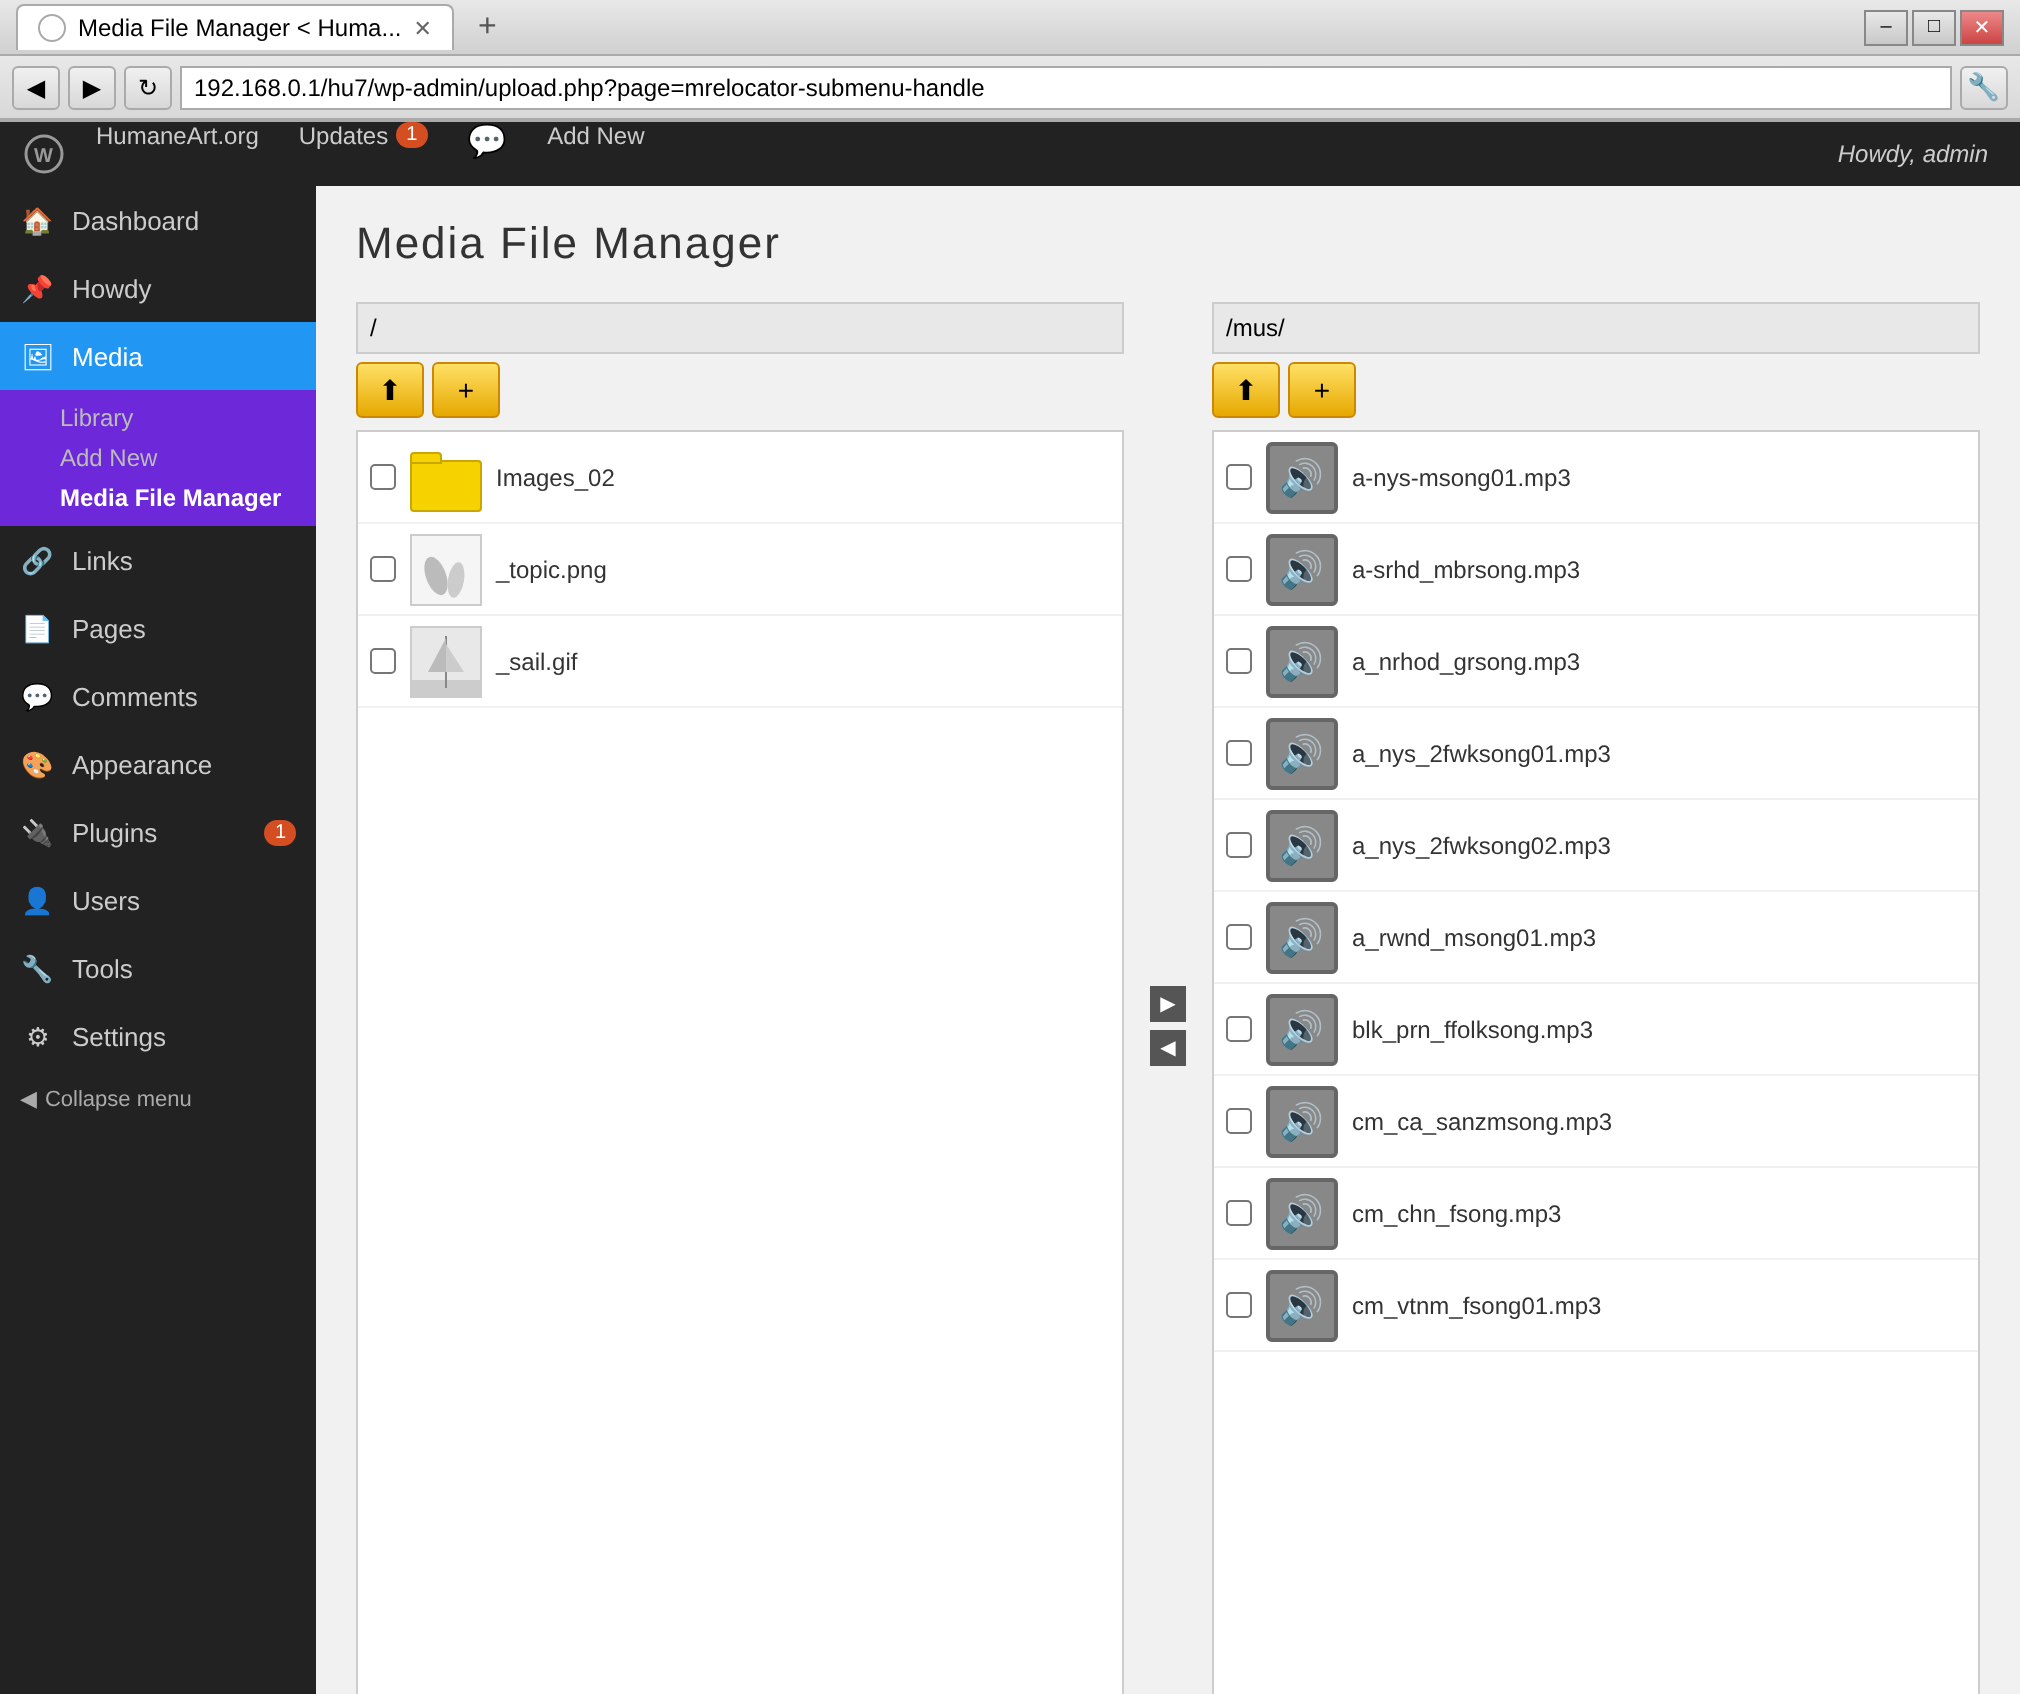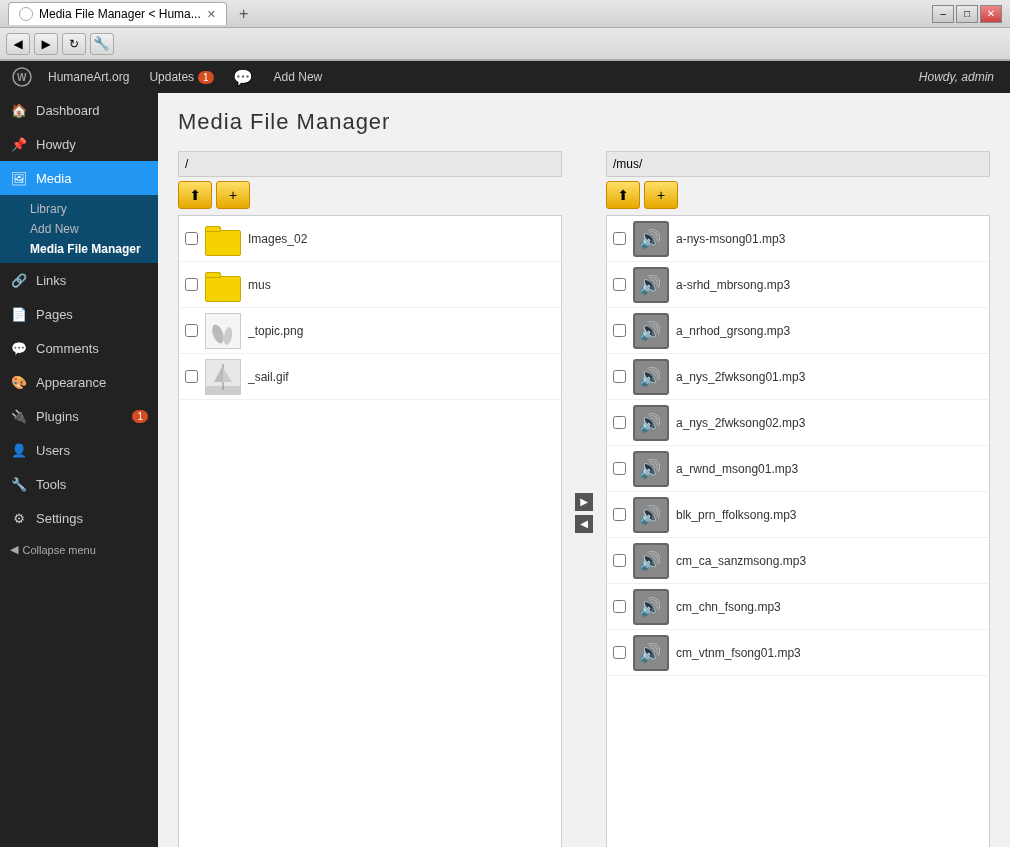--- a/index.html
+++ b/index.html
@@ -17,33 +17,33 @@
 
     .nav-bar { height: 32px; background: linear-gradient(to bottom, #e8e8e8, #d8d8d8); display: flex; align-items: center; padding: 0 6px; gap: 4px; border-bottom: 1px solid #aaa; }
     .nav-btn { width: 24px; height: 22px; background: linear-gradient(to bottom, #f0f0f0, #d8d8d8); border: 1px solid #aaa; border-radius: 3px; cursor: pointer; display: flex; align-items: center; justify-content: center; font-size: 12px; }
     .url-bar { flex: 1; height: 22px; border: 1px solid #aaa; padding: 2px 6px; font-size: 12px; background: white; }
     .nav-tool { width: 24px; height: 22px; background: linear-gradient(to bottom, #f0f0f0, #d8d8d8); border: 1px solid #aaa; border-radius: 3px; cursor: pointer; display: flex; align-items: center; justify-content: center; }
 
     
     .wp-admin-bar { background: #222; height: 32px; display: flex; align-items: center; padding: 0 6px; gap: 0; }
     .wp-logo { width: 32px; height: 32px; display: flex; align-items: center; justify-content: center; }
     .wp-logo svg { width: 20px; height: 20px; fill: #999; }
-    .admin-bar-item { color: #ccc; padding: 0 10px; height: 32px; display: flex; align-items: center; font-size: 12px; cursor: pointer; }
+    .admin-bar-item { color: #ccc; padding: 0 10px; height: 32px; display: flex; align-items: flex-start; font-size: 12px; cursor: pointer; }
     .admin-bar-item .badge { background: #d54e21; color: white; border-radius: 10px; padding: 1px 5px; font-size: 10px; margin-left: 4px; }
     .admin-bar-right { margin-left: auto; color: #ccc; font-size: 12px; padding: 0 10px; font-style: italic; }
 
     
     .wp-layout { display: flex; height: calc(847px - 28px - 32px - 32px); }
 
     
     .wp-sidebar { width: 158px; background: #222; flex-shrink: 0; overflow-y: auto; }
     .sidebar-item { display: flex; align-items: center; gap: 8px; padding: 8px 10px; color: #ccc; cursor: pointer; font-size: 13px; }
     .sidebar-item:hover, .sidebar-item.active { background: #2196F3; color: white; }
     .sidebar-item .icon { width: 18px; height: 18px; display: flex; align-items: center; justify-content: center; flex-shrink: 0; }
-    .sidebar-sub { padding: 4px 0 4px 20px; background: #0c4a6e; }
+    .sidebar-sub { padding: 4px 0 4px 20px; background: #6d28d9; }
     .sidebar-sub a { display: block; color: #bbb; padding: 3px 10px; font-size: 12px; cursor: pointer; text-decoration: none; }
     .sidebar-sub a.current { color: white; font-weight: bold; }
     .sidebar-badge { background: #d54e21; color: white; border-radius: 10px; padding: 1px 5px; font-size: 10px; margin-left: auto; }
     .collapse-menu { color: #aaa; font-size: 11px; padding: 8px 10px; cursor: pointer; display: flex; align-items: center; gap: 4px; }
 
     
     .wp-main { flex: 1; background: #f1f1f1; overflow: hidden; display: flex; flex-direction: column; }
     .wp-content { padding: 16px 20px; overflow: auto; flex: 1; }
 
     h1.page-title { font-size: 22px; font-weight: 300; color: #333; margin-bottom: 16px; letter-spacing: 1px; }
@@ -85,20 +85,21 @@
     <div class="win-controls">
       <button class="win-btn">–</button>
       <button class="win-btn">□</button>
       <button class="win-btn close-btn">✕</button>
     </div>
   </div>
   <div class="nav-bar">
     <button class="nav-btn">◀</button>
     <button class="nav-btn">▶</button>
     <button class="nav-btn">↻</button>
+    <input class="url-bar" type="text" value="192.168.0.1/hu7/wp-admin/upload.php?page=mrelocator-submenu-handle" style="">
     <button class="nav-tool">🔧</button>
   </div>
 </div>
 
 <div class="wp-admin-bar">
   <div class="wp-logo">
     <svg viewBox="0 0 20 20">
         <circle cx="10" cy="10" r="9" fill="none" stroke="#999" stroke-width="1.5"></circle>
         <text x="5" y="14" fill="#999" font-size="10" font-weight="bold">W</text>
       </svg>
@@ -200,30 +201,20 @@
                 <input type="checkbox" style="">
                 <div class="file-icon">
                   <div style="position:relative;width:38px;height:38px;">
                     <div style="position:absolute;top:10px;left:1px;width:36px;height:26px;background:#f5d200;border:1px solid #c8a800;border-radius:0 2px 2px 2px;"></div>
                     <div style="position:absolute;top:6px;left:1px;width:16px;height:6px;background:#f5d200;border:1px solid #c8a800;border-radius:2px 2px 0 0;"></div>
                   </div>
                 </div>
                 <span class="file-name">Images_02</span>
               </div>
 
-              <div class="pane-item">
-                <input type="checkbox" style="">
-                <div class="file-icon">
-                  <div style="position:relative;width:38px;height:38px;">
-                    <div style="position:absolute;top:10px;left:1px;width:36px;height:26px;background:#f5d200;border:1px solid #c8a800;border-radius:0 2px 2px 2px;"></div>
-                    <div style="position:absolute;top:6px;left:1px;width:16px;height:6px;background:#f5d200;border:1px solid #c8a800;border-radius:2px 2px 0 0;"></div>
-                  </div>
-                </div>
-                <span class="file-name">mus</span>
-              </div>
 
 
               <div class="pane-item">
                 <input type="checkbox" style="">
                 <div class="file-icon">
                   <div style="width:36px;height:36px;background:#e8e8e8;display:flex;align-items:center;justify-content:center;overflow:hidden;border:1px solid #ccc;">
                     <svg width="34" height="34" viewBox="0 0 34 34">
                         <rect width="34" height="34" fill="#f5f5f5"></rect>
                         <ellipse cx="12" cy="20" rx="5" ry="10" fill="#bbb" transform="rotate(-20 12 20)"></ellipse>
                         <ellipse cx="22" cy="22" rx="4" ry="9" fill="#ccc" transform="rotate(10 22 22)"></ellipse>

